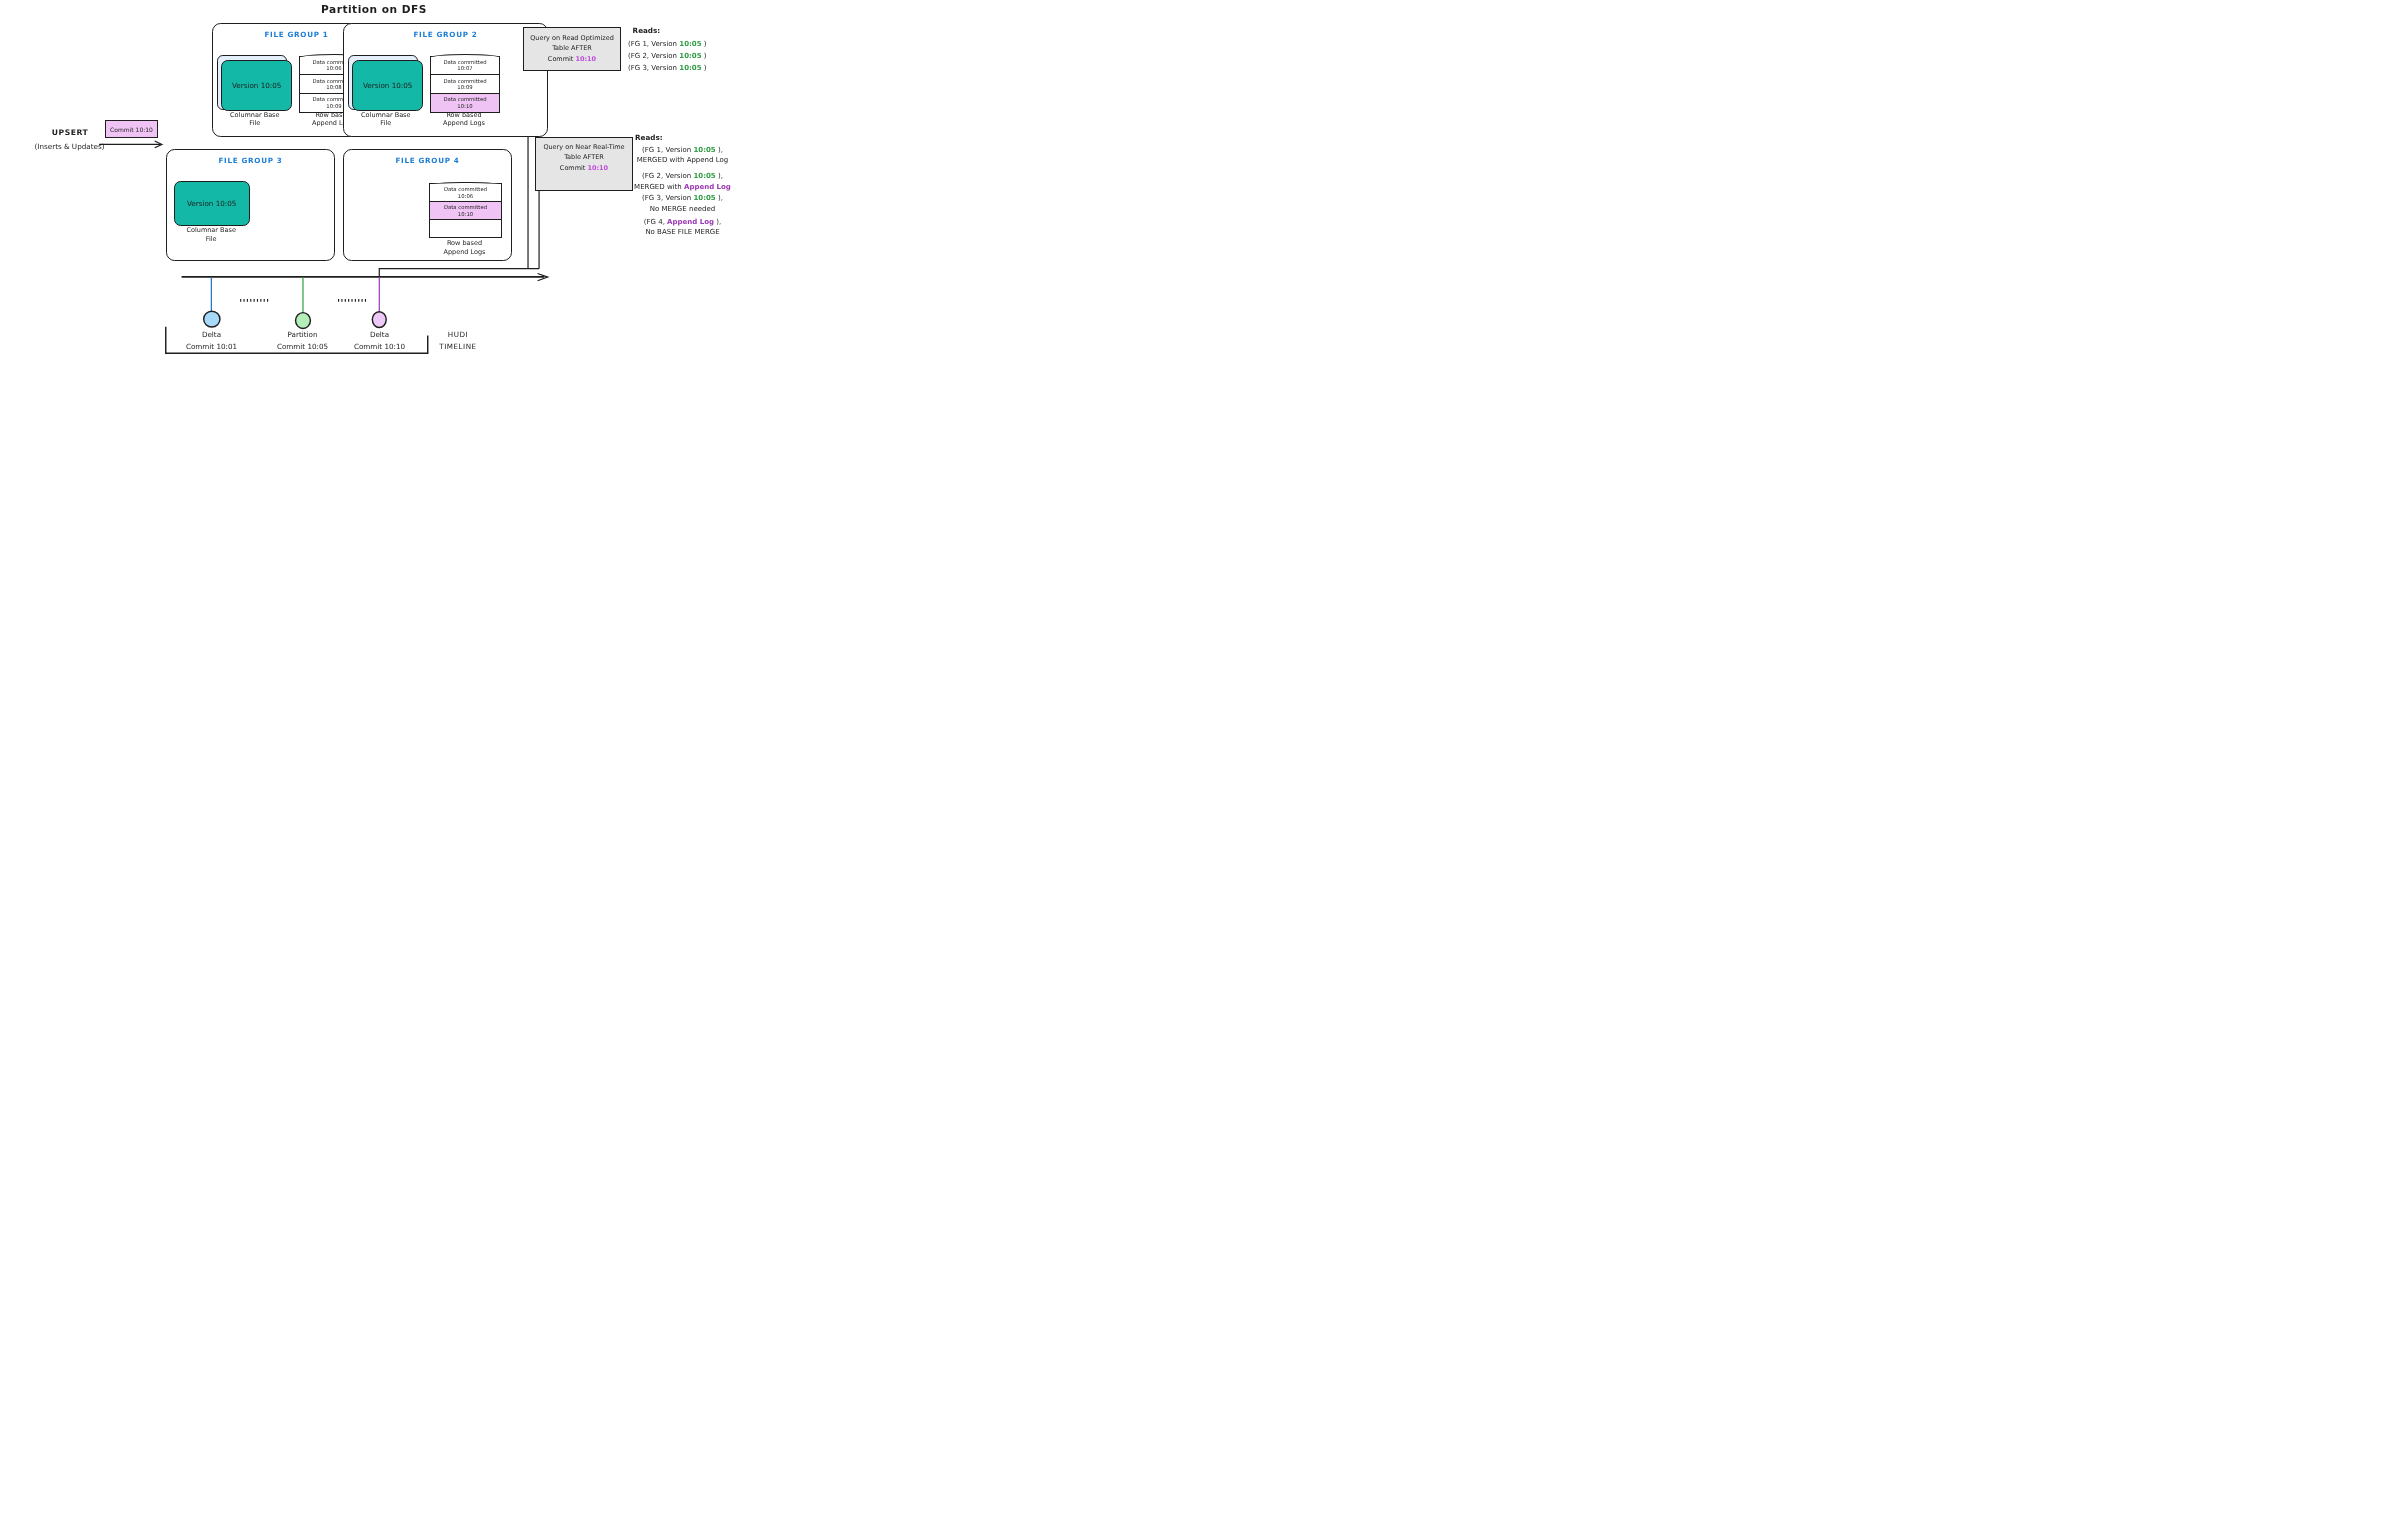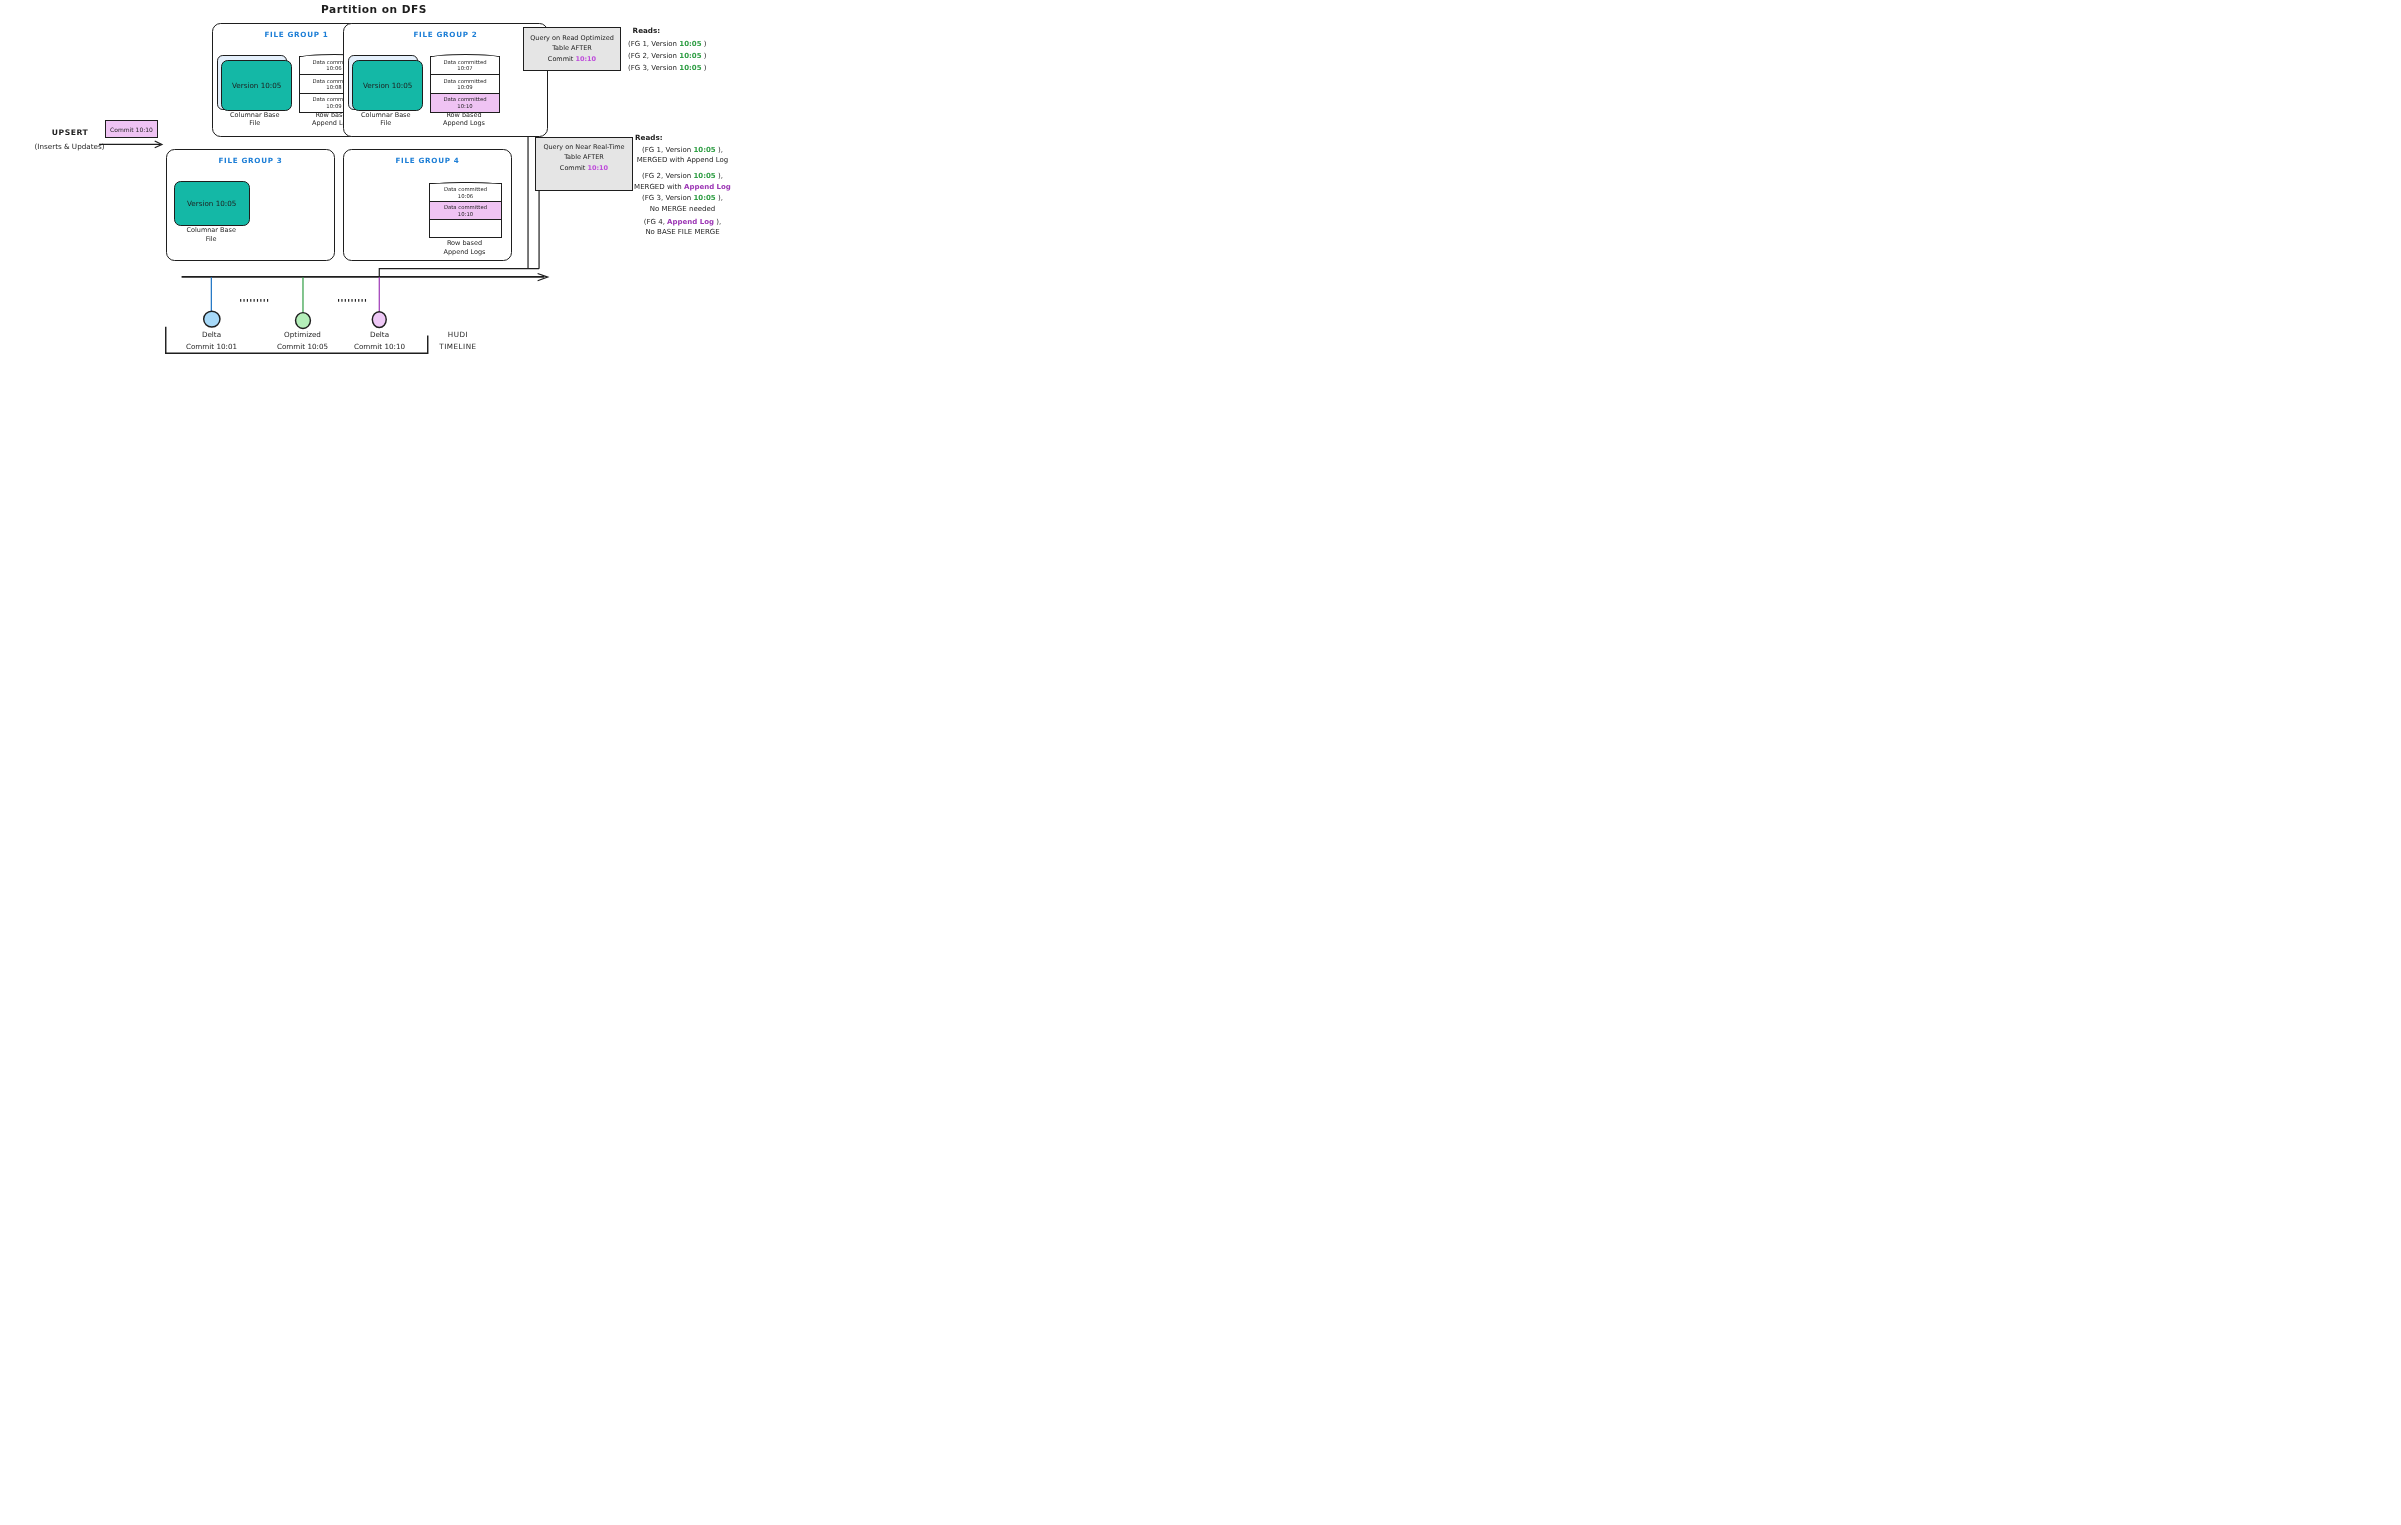--- a/index.html
+++ b/index.html
@@ -245,21 +245,21 @@
       <span>(FG 4, </span><span class="t-purple">Append Log</span><span> ),</span>
     </div>
     <div class="nline" style="top:95px;">No BASE FILE MERGE</div>
   </div>
 
   <div class="tl-label" style="left:178px;top:329px;">
     <div>Delta</div>
     <div>Commit 10:01</div>
   </div>
   <div class="tl-label" style="left:269px;top:329px;">
-    <div>Optimized</div>
+    <div>Partition</div>
     <div>Commit 10:05</div>
   </div>
   <div class="tl-label" style="left:346px;top:329px;">
     <div>Delta</div>
     <div>Commit 10:10</div>
   </div>
   <div class="hudi-label">
     <div>HUDI</div>
     <div>TIMELINE</div>
   </div>

